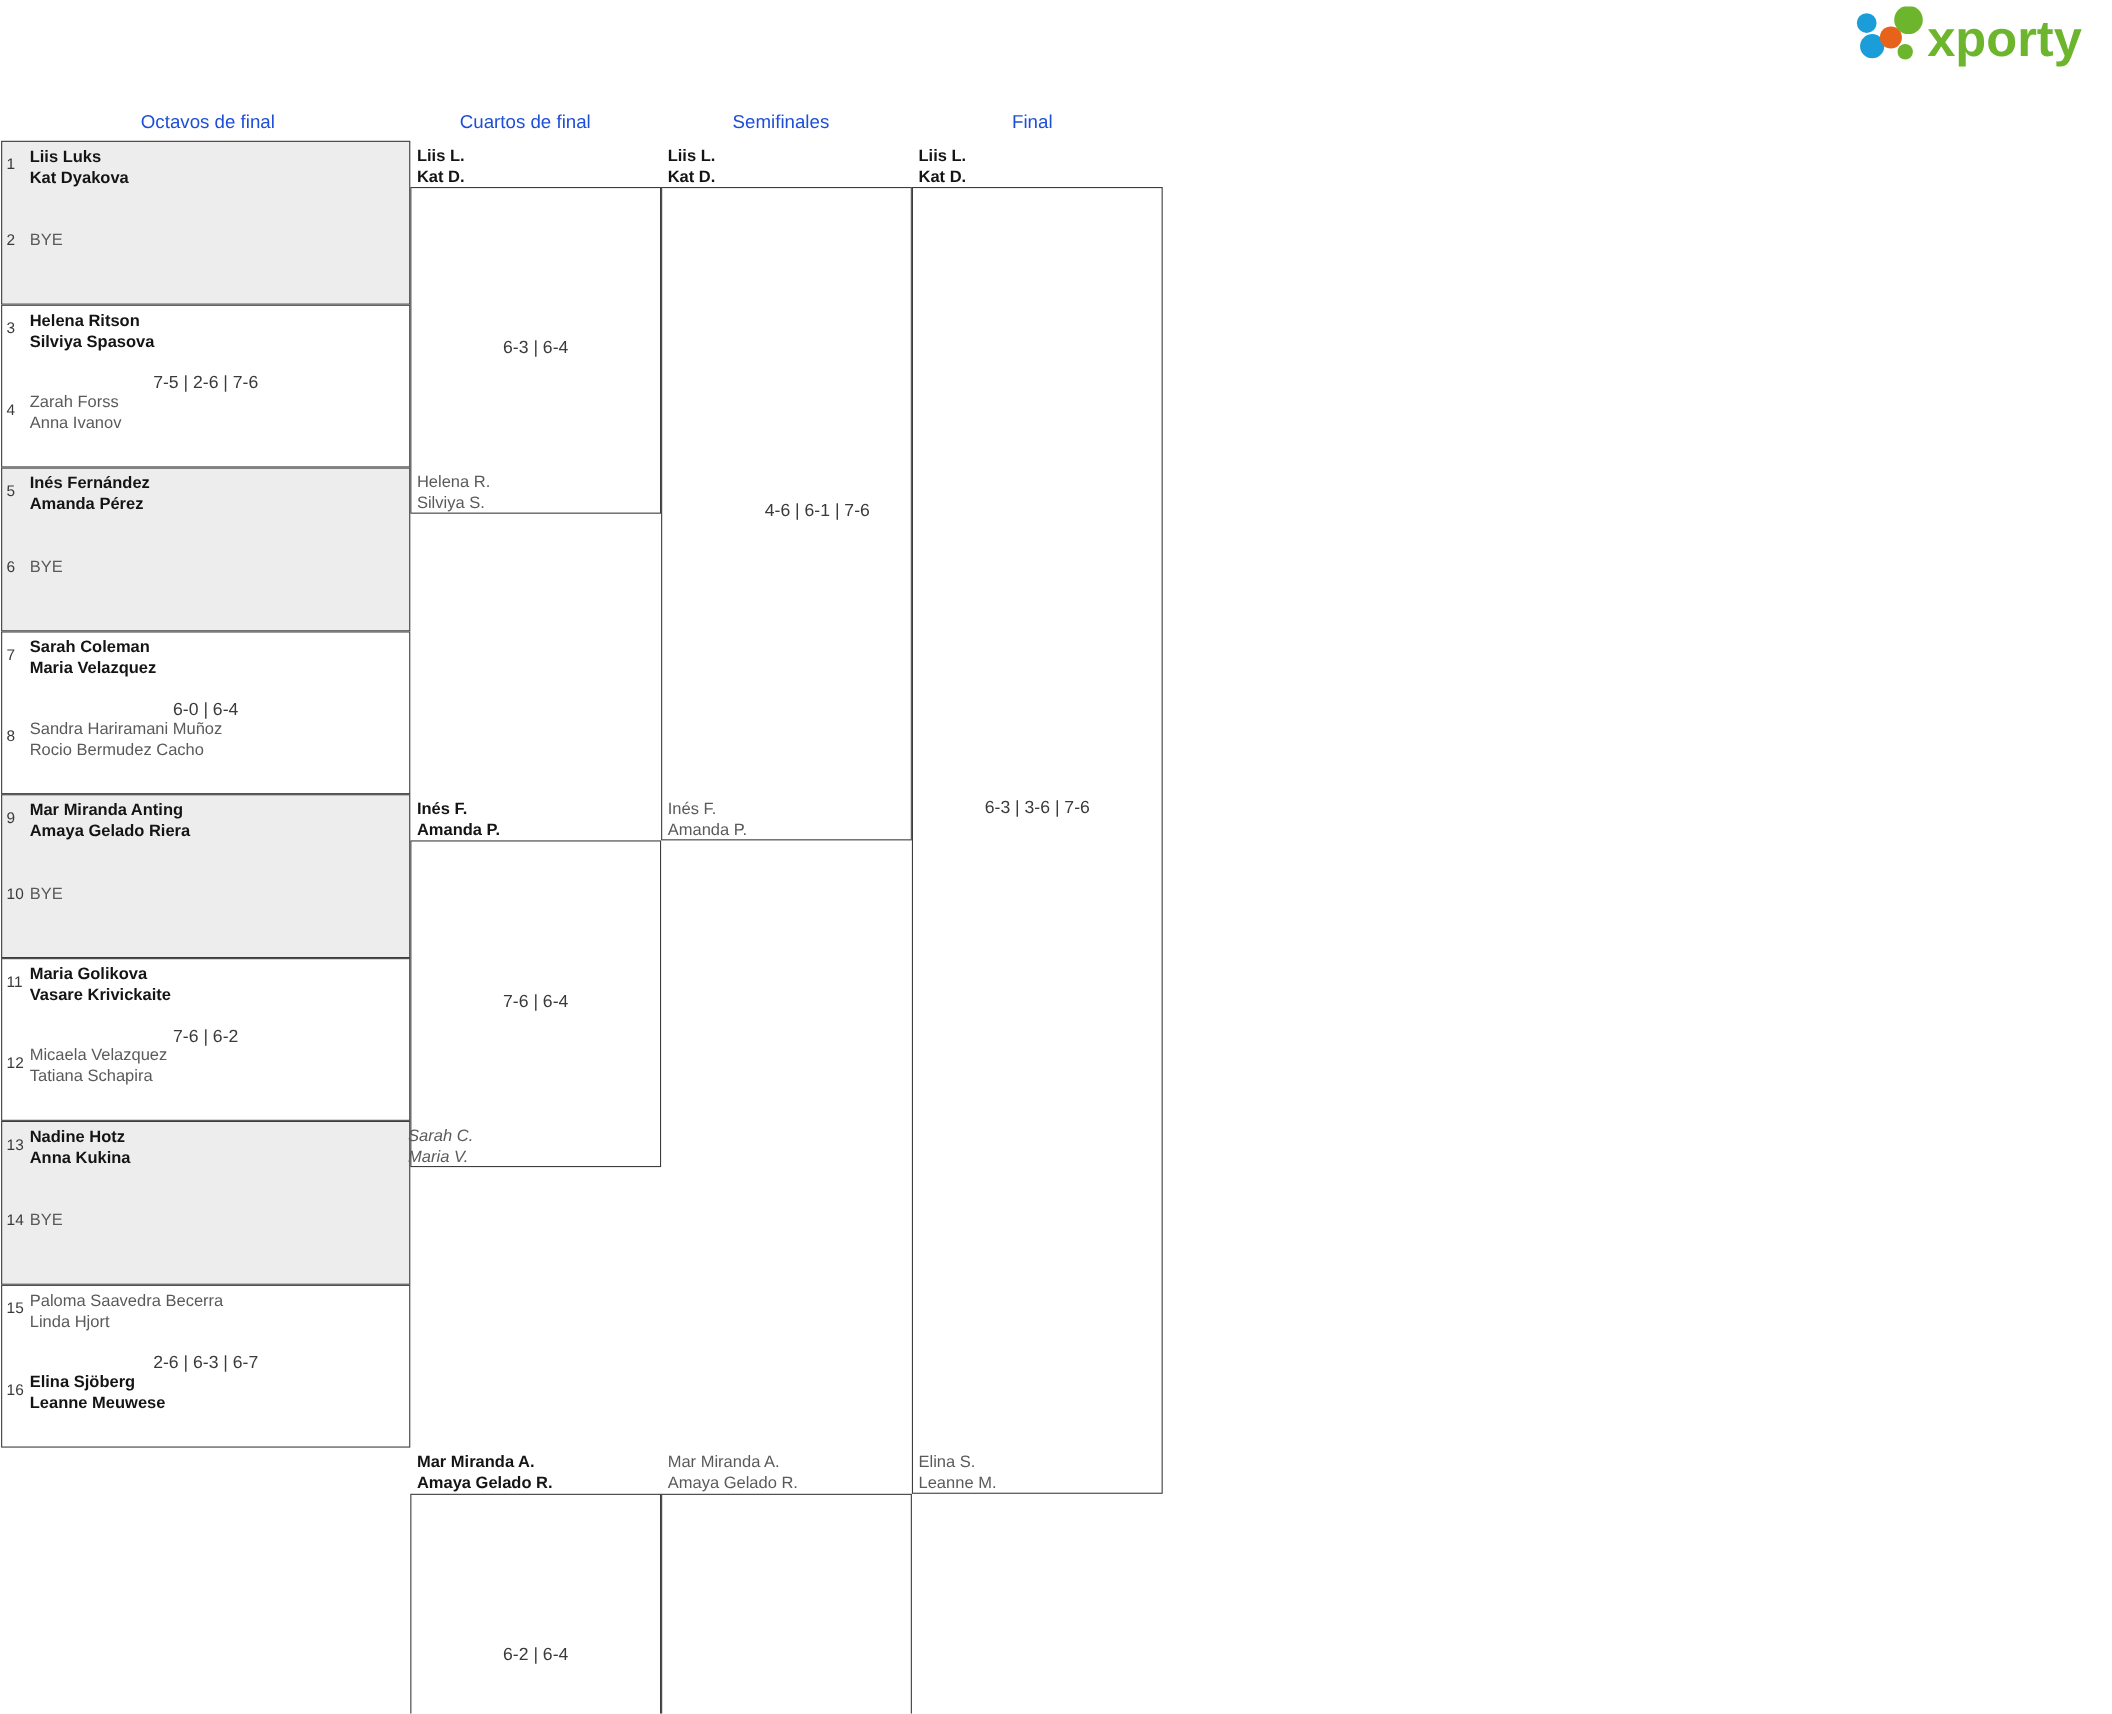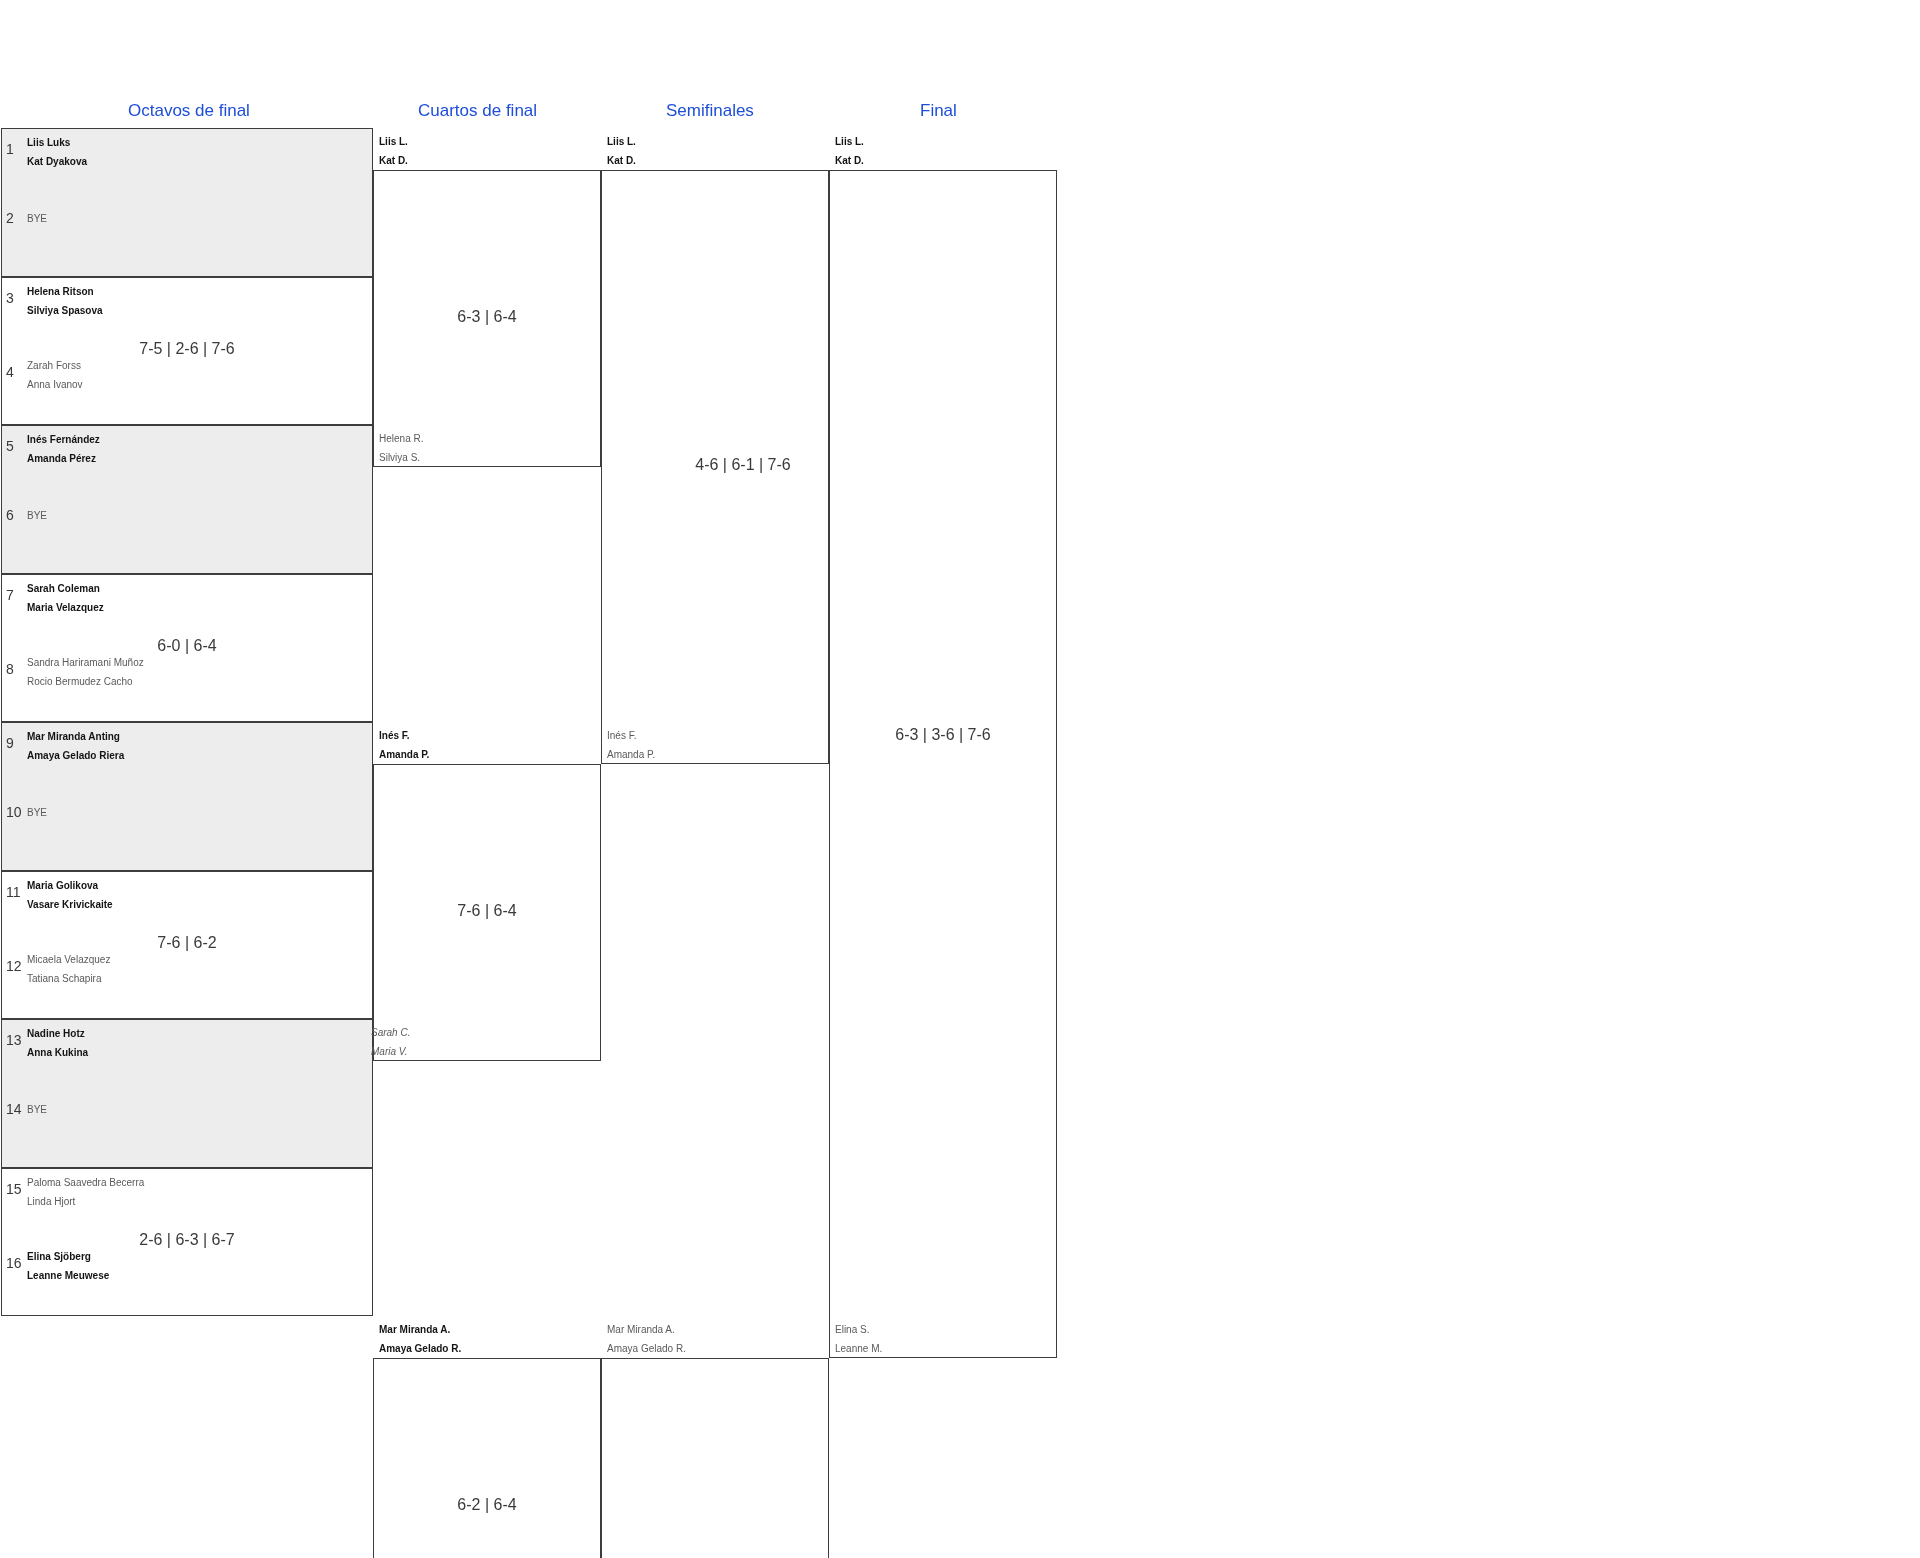--- a/index.html
+++ b/index.html
@@ -62,21 +62,21 @@
   .seed {
     position: absolute;
     font-size: 14px;
     color: #3a3a3a;
     line-height: 16px;
     text-align: left;
   }
 
   .team {
     position: absolute;
-    font-size: 10px;
+    font-size: 15px;
     line-height: 19px;
     white-space: nowrap;
     color: #5a5a5a;
     font-weight: 400;
   }
   .team.win {
     color: #141414;
     font-weight: 700;
   }
   .team .ln { display: block; }
@@ -89,20 +89,30 @@
     white-space: nowrap;
     text-align: center;
   }
 </style>
 </head>
 <body>
 
 <div id="page">
 
 
+  <div class="logo">
+    <svg width="230" height="56" viewBox="0 0 230 56" xmlns="http://www.w3.org/2000/svg">
+      <circle cx="17" cy="15" r="9" fill="#1b9dd9"></circle>
+      <circle cx="22" cy="36" r="11" fill="#1b9dd9"></circle>
+      <circle cx="39" cy="28" r="10" fill="#e8631a"></circle>
+      <circle cx="55" cy="12" r="13" fill="#6cb52d"></circle>
+      <circle cx="52" cy="41" r="7" fill="#6cb52d"></circle>
+      <text x="72" y="45" font-family="'Liberation Sans', sans-serif" font-size="46" font-weight="700" fill="#6cb52d">xporty</text>
+    </svg>
+  </div>
 
   <div class="round-header" style="left:128px;">Octavos de final</div>
   <div class="round-header" style="left:418px;">Cuartos de final</div>
   <div class="round-header" style="left:666px;">Semifinales</div>
   <div class="round-header" style="left:920px;">Final</div>
 
   <div class="bracket" id="bracket-root">
       <div class="cell shaded" style="left:1px;top:128px;width:372px;height:148.5px;"></div>
       <div class="seed" style="left:6px;top:141px;width:22px;">1</div>
       <div class="team win" style="left:27px;top:133px;width:342px;">

